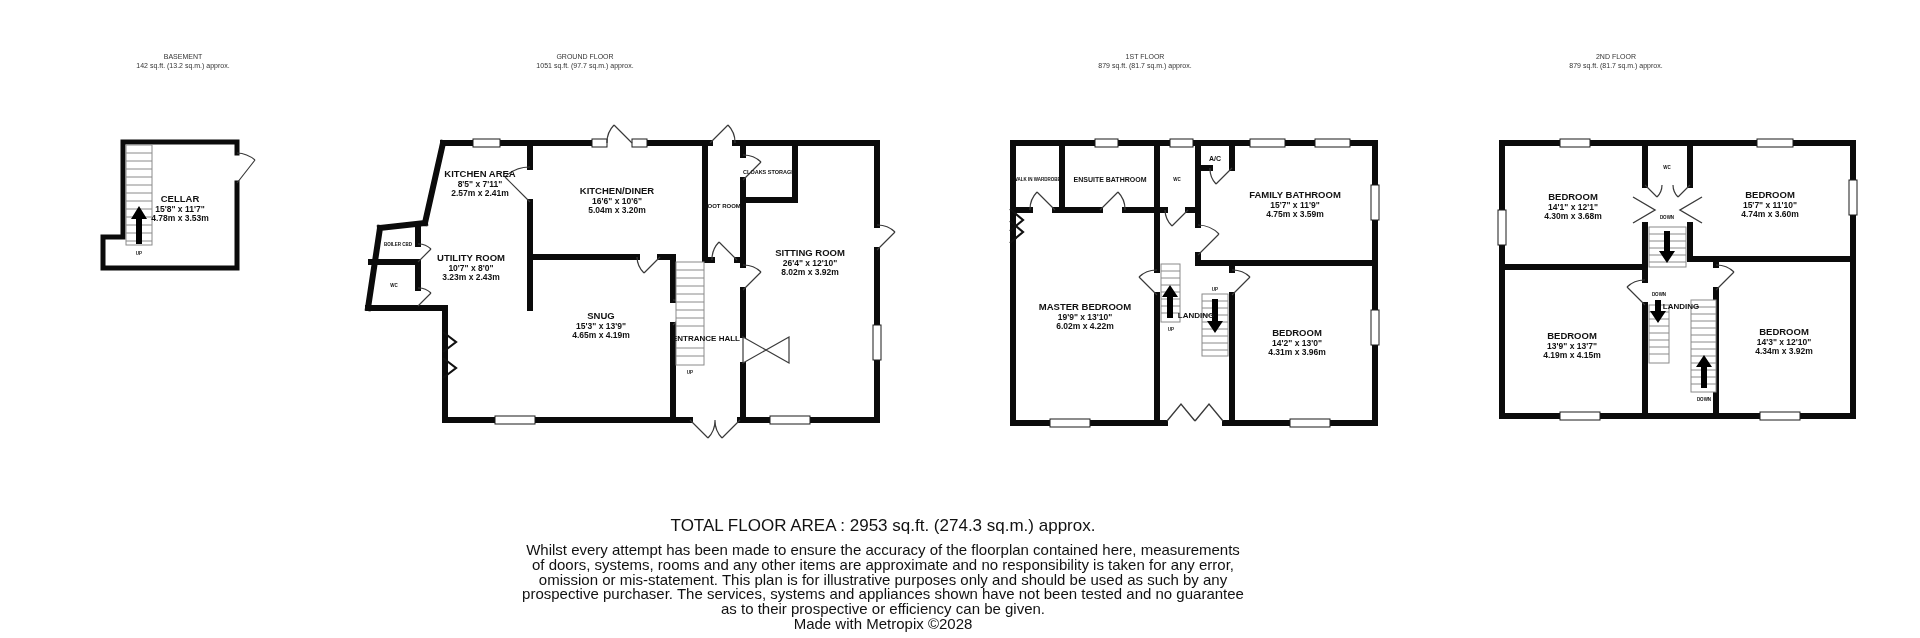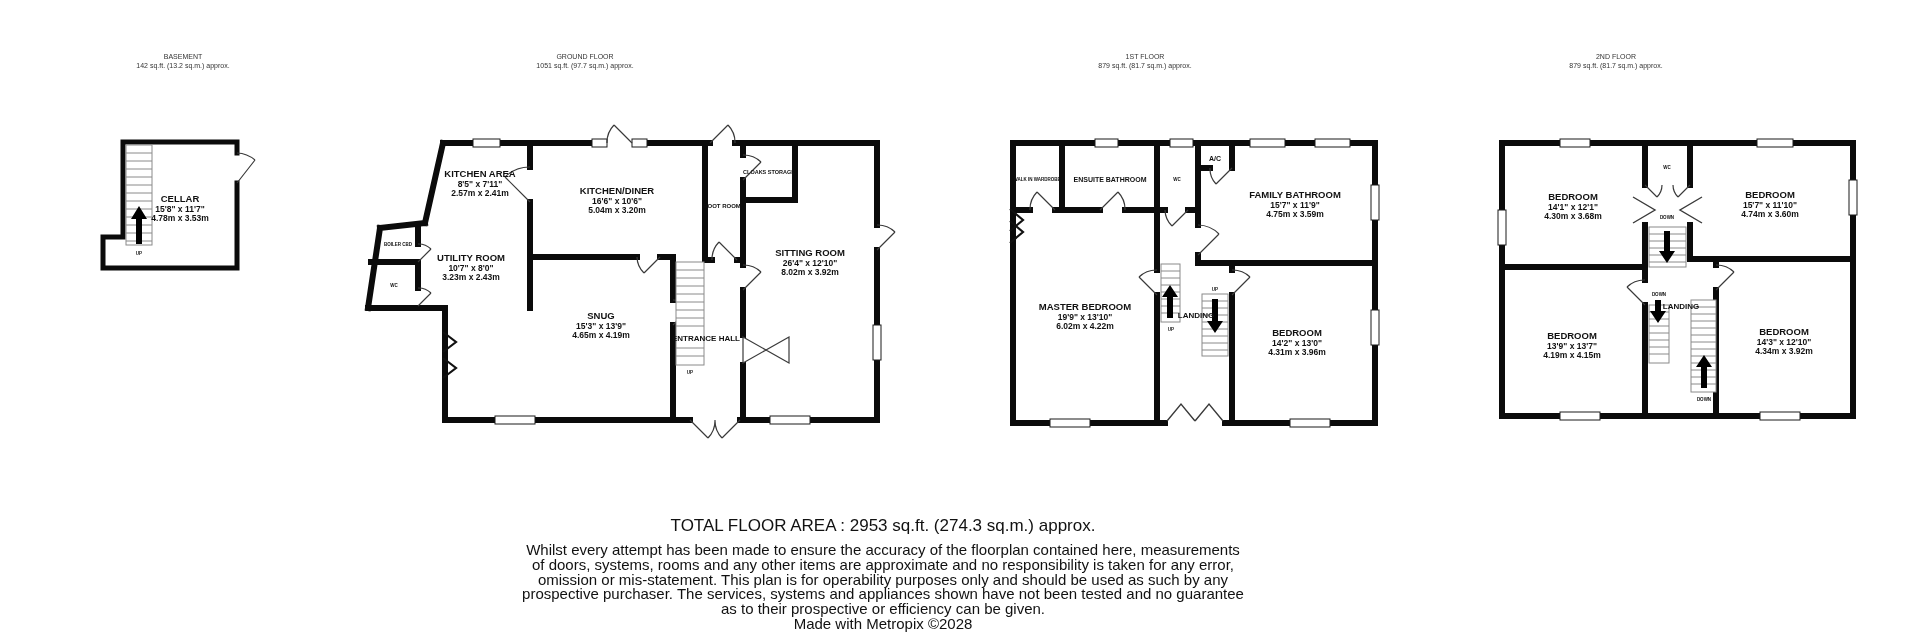--- a/index.html
+++ b/index.html
@@ -256,19 +256,19 @@
       <text class="t-room" x="1784" y="335" text-anchor="middle">BEDROOM</text>
       <text class="t-dims" x="1784" y="345" text-anchor="middle">14'3" x 12'10"</text>
       <text class="t-dims" x="1784" y="354" text-anchor="middle">4.34m x 3.92m</text>
     </g>
   </svg>
 
   <div id="footer">
     <div class="total">TOTAL FLOOR AREA : 2953 sq.ft. (274.3 sq.m.) approx.</div>
     <div class="line">Whilst every attempt has been made to ensure the accuracy of the floorplan contained here, measurements</div>
     <div class="line">of doors, systems, rooms and any other items are approximate and no responsibility is taken for any error,</div>
-    <div class="line">omission or mis-statement. This plan is for operability purposes only and should be used as such by any</div>
+    <div class="line">omission or mis-statement. This plan is for illustrative purposes only and should be used as such by any</div>
     <div class="line">prospective purchaser. The services, systems and appliances shown have not been tested and no guarantee</div>
     <div class="line">as to their prospective or efficiency can be given.</div>
     <div class="line">Made with Metropix ©2028</div>
   </div>
 
 </div>
 
 </body></html>

